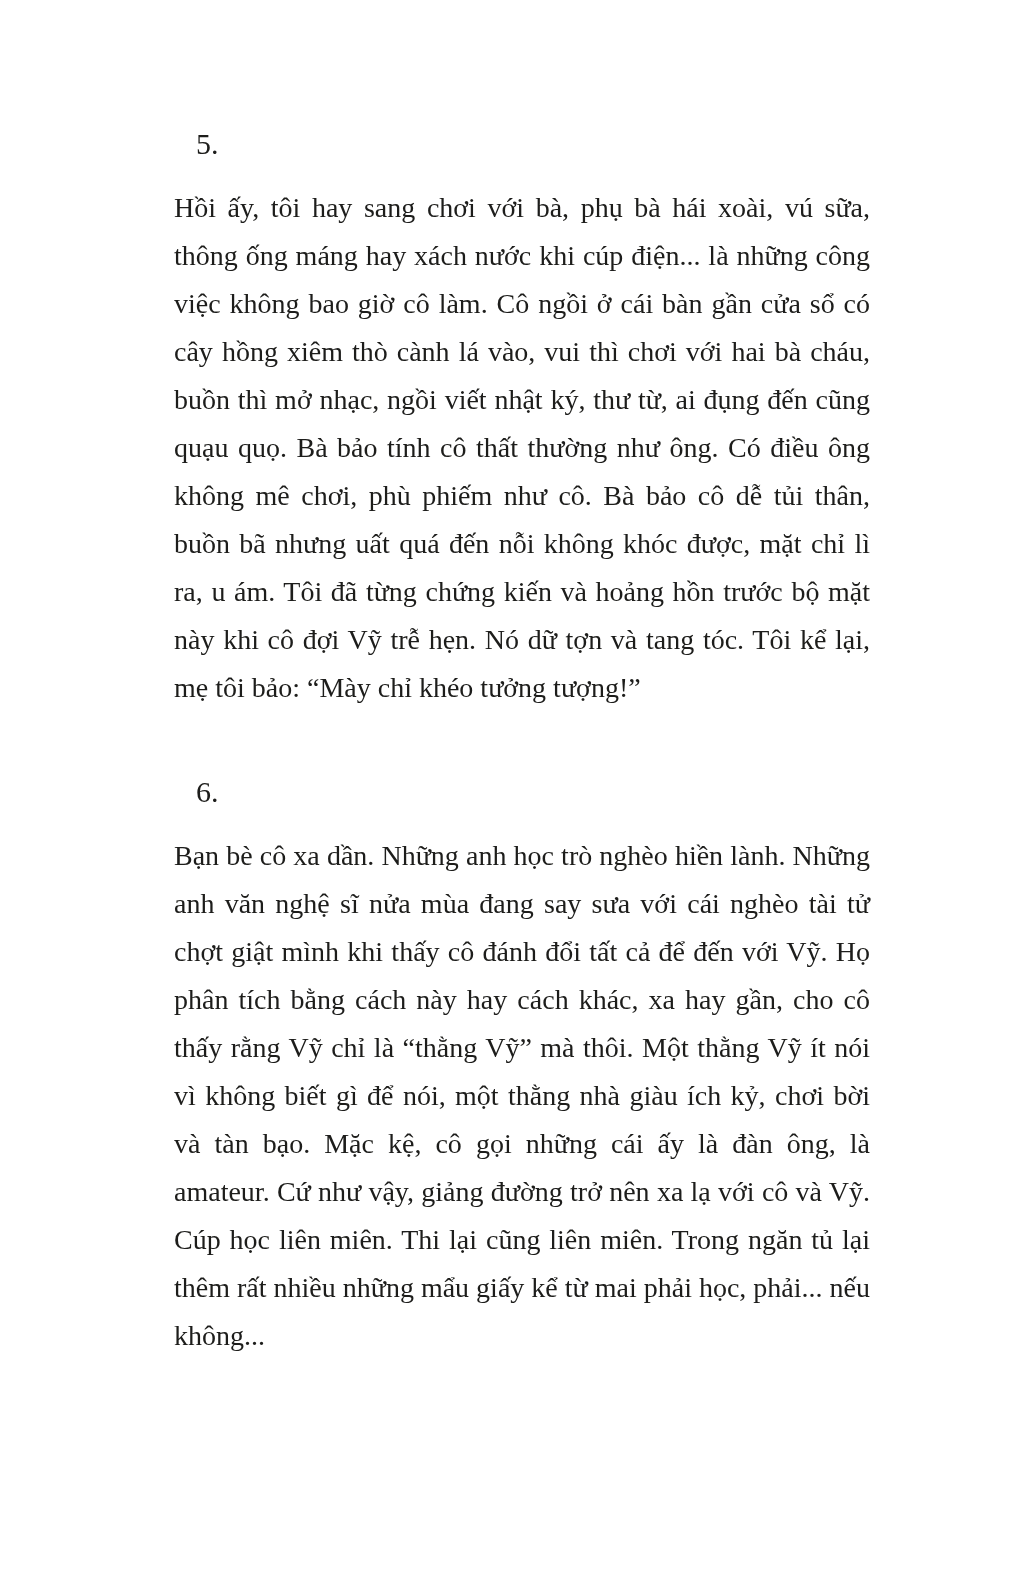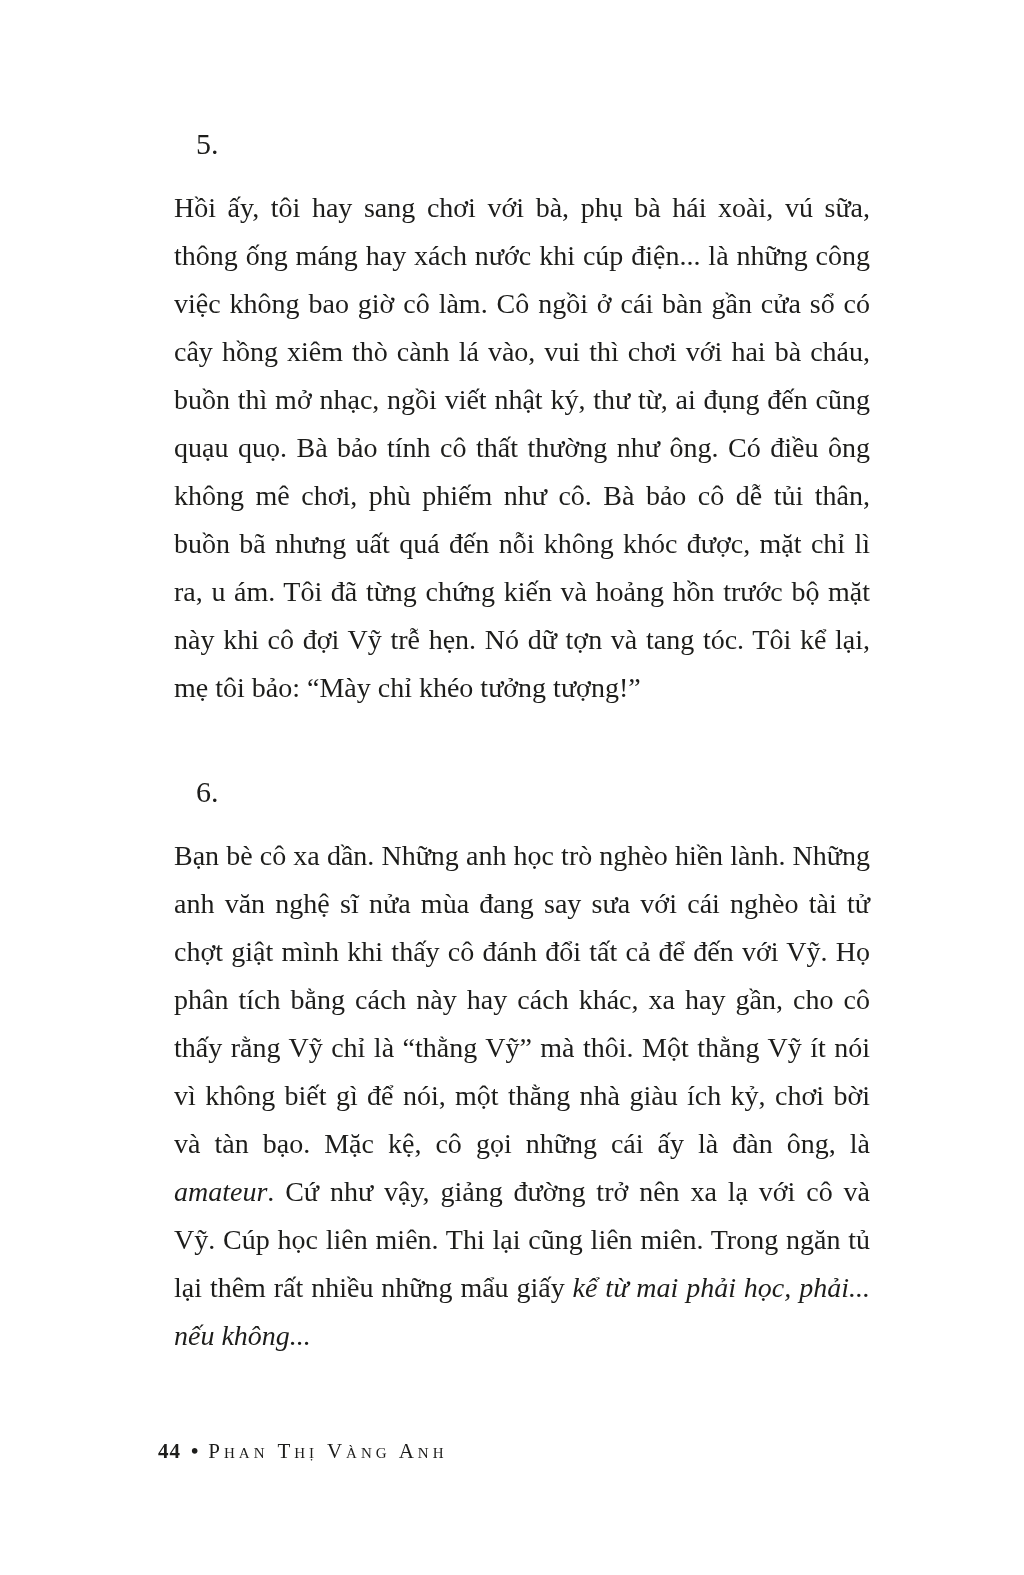--- a/index.html
+++ b/index.html
@@ -32,21 +32,20 @@
     margin-top: 56px;
   }
   .paragraph {
     margin: 16px;
     font-size: 28px;
     line-height: 48px;
     text-align: justify;
     text-justify: inter-word;
   }
   .italic {
-    font-style: italic;
   }
   .footer {
     position: absolute;
     left: 158px;
     top: 1438px;
     font-size: 21px;
     line-height: 26px;
     color: #1d1d1b;
     display: flex;
     align-items: baseline;
@@ -69,19 +68,14 @@
 
 <div class="page">
 
   <main class="content" id="sections-container">
       <div class="section-number">5.</div>
       <p class="paragraph"><span class="">Hồi ấy, tôi hay sang chơi với bà, phụ bà hái xoài, vú sữa, thông ống máng hay xách nước khi cúp điện... là những công việc không bao giờ cô làm. Cô ngồi ở cái bàn gần cửa sổ có cây hồng xiêm thò cành lá vào, vui thì chơi với hai bà cháu, buồn thì mở nhạc, ngồi viết nhật ký, thư từ, ai đụng đến cũng quạu quọ. Bà bảo tính cô thất thường như ông. Có điều ông không mê chơi, phù phiếm như cô. Bà bảo cô dễ tủi thân, buồn bã nhưng uất quá đến nỗi không khóc được, mặt chỉ lì ra, u ám. Tôi đã từng chứng kiến và hoảng hồn trước bộ mặt này khi cô đợi Vỹ trễ hẹn. Nó dữ tợn và tang tóc. Tôi kể lại, mẹ tôi bảo: “Mày chỉ khéo tưởng tượng!”</span></p>
       <div class="section-number">6.</div>
       <p class="paragraph"><span class="">Bạn bè cô xa dần. Những anh học trò nghèo hiền lành. Những anh văn nghệ sĩ nửa mùa đang say sưa với cái nghèo tài tử chợt giật mình khi thấy cô đánh đổi tất cả để đến với Vỹ. Họ phân tích bằng cách này hay cách khác, xa hay gần, cho cô thấy rằng Vỹ chỉ là “thằng Vỹ” mà thôi. Một thằng Vỹ ít nói vì không biết gì để nói, một thằng nhà giàu ích kỷ, chơi bời và tàn bạo. Mặc kệ, cô gọi những cái ấy là đàn ông, là </span><span class="italic">amateur</span><span class="">. Cứ như vậy, giảng đường trở nên xa lạ với cô và Vỹ. Cúp học liên miên. Thi lại cũng liên miên. Trong ngăn tủ lại thêm rất nhiều những mẩu giấy </span><span class="italic">kể từ mai phải học, phải... nếu không...</span></p>
     </main>
 
-  <footer class="footer">
-    <span class="page-number">44</span>
-    <span class="separator">•</span>
-    <span class="author">Phan Thị Vàng Anh</span>
-  </footer>
 
 </div>
 
 </body></html>

